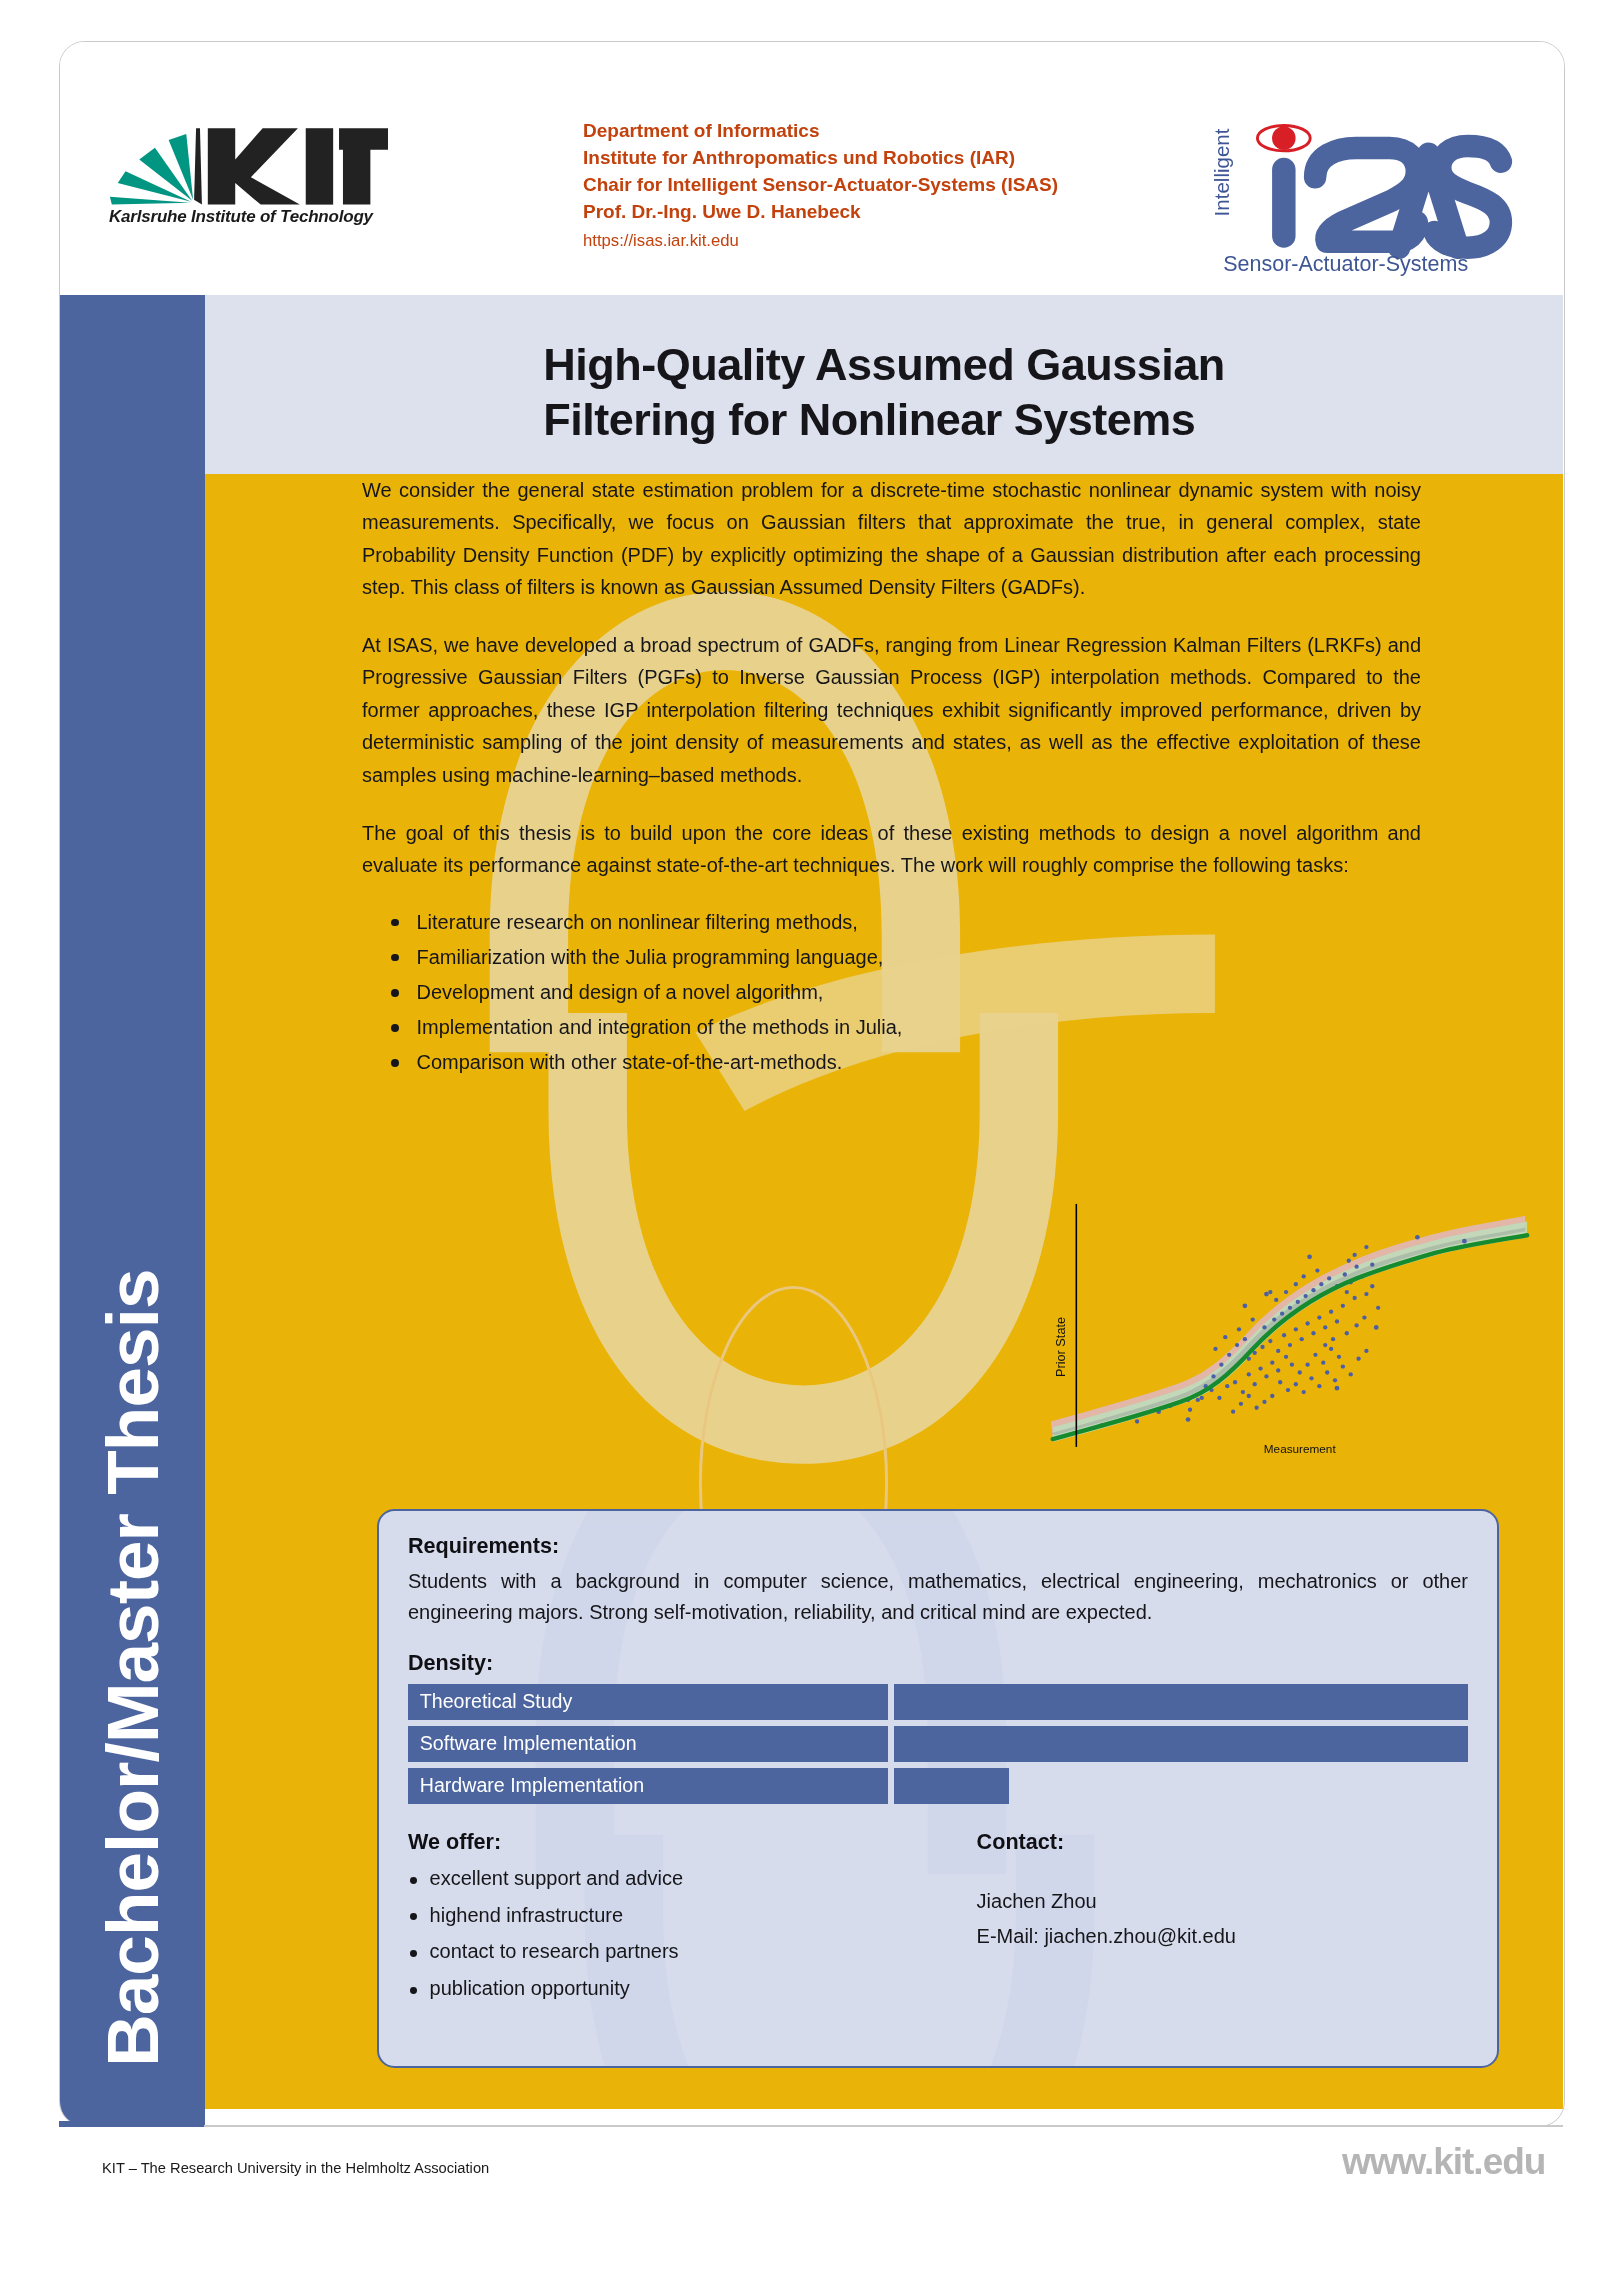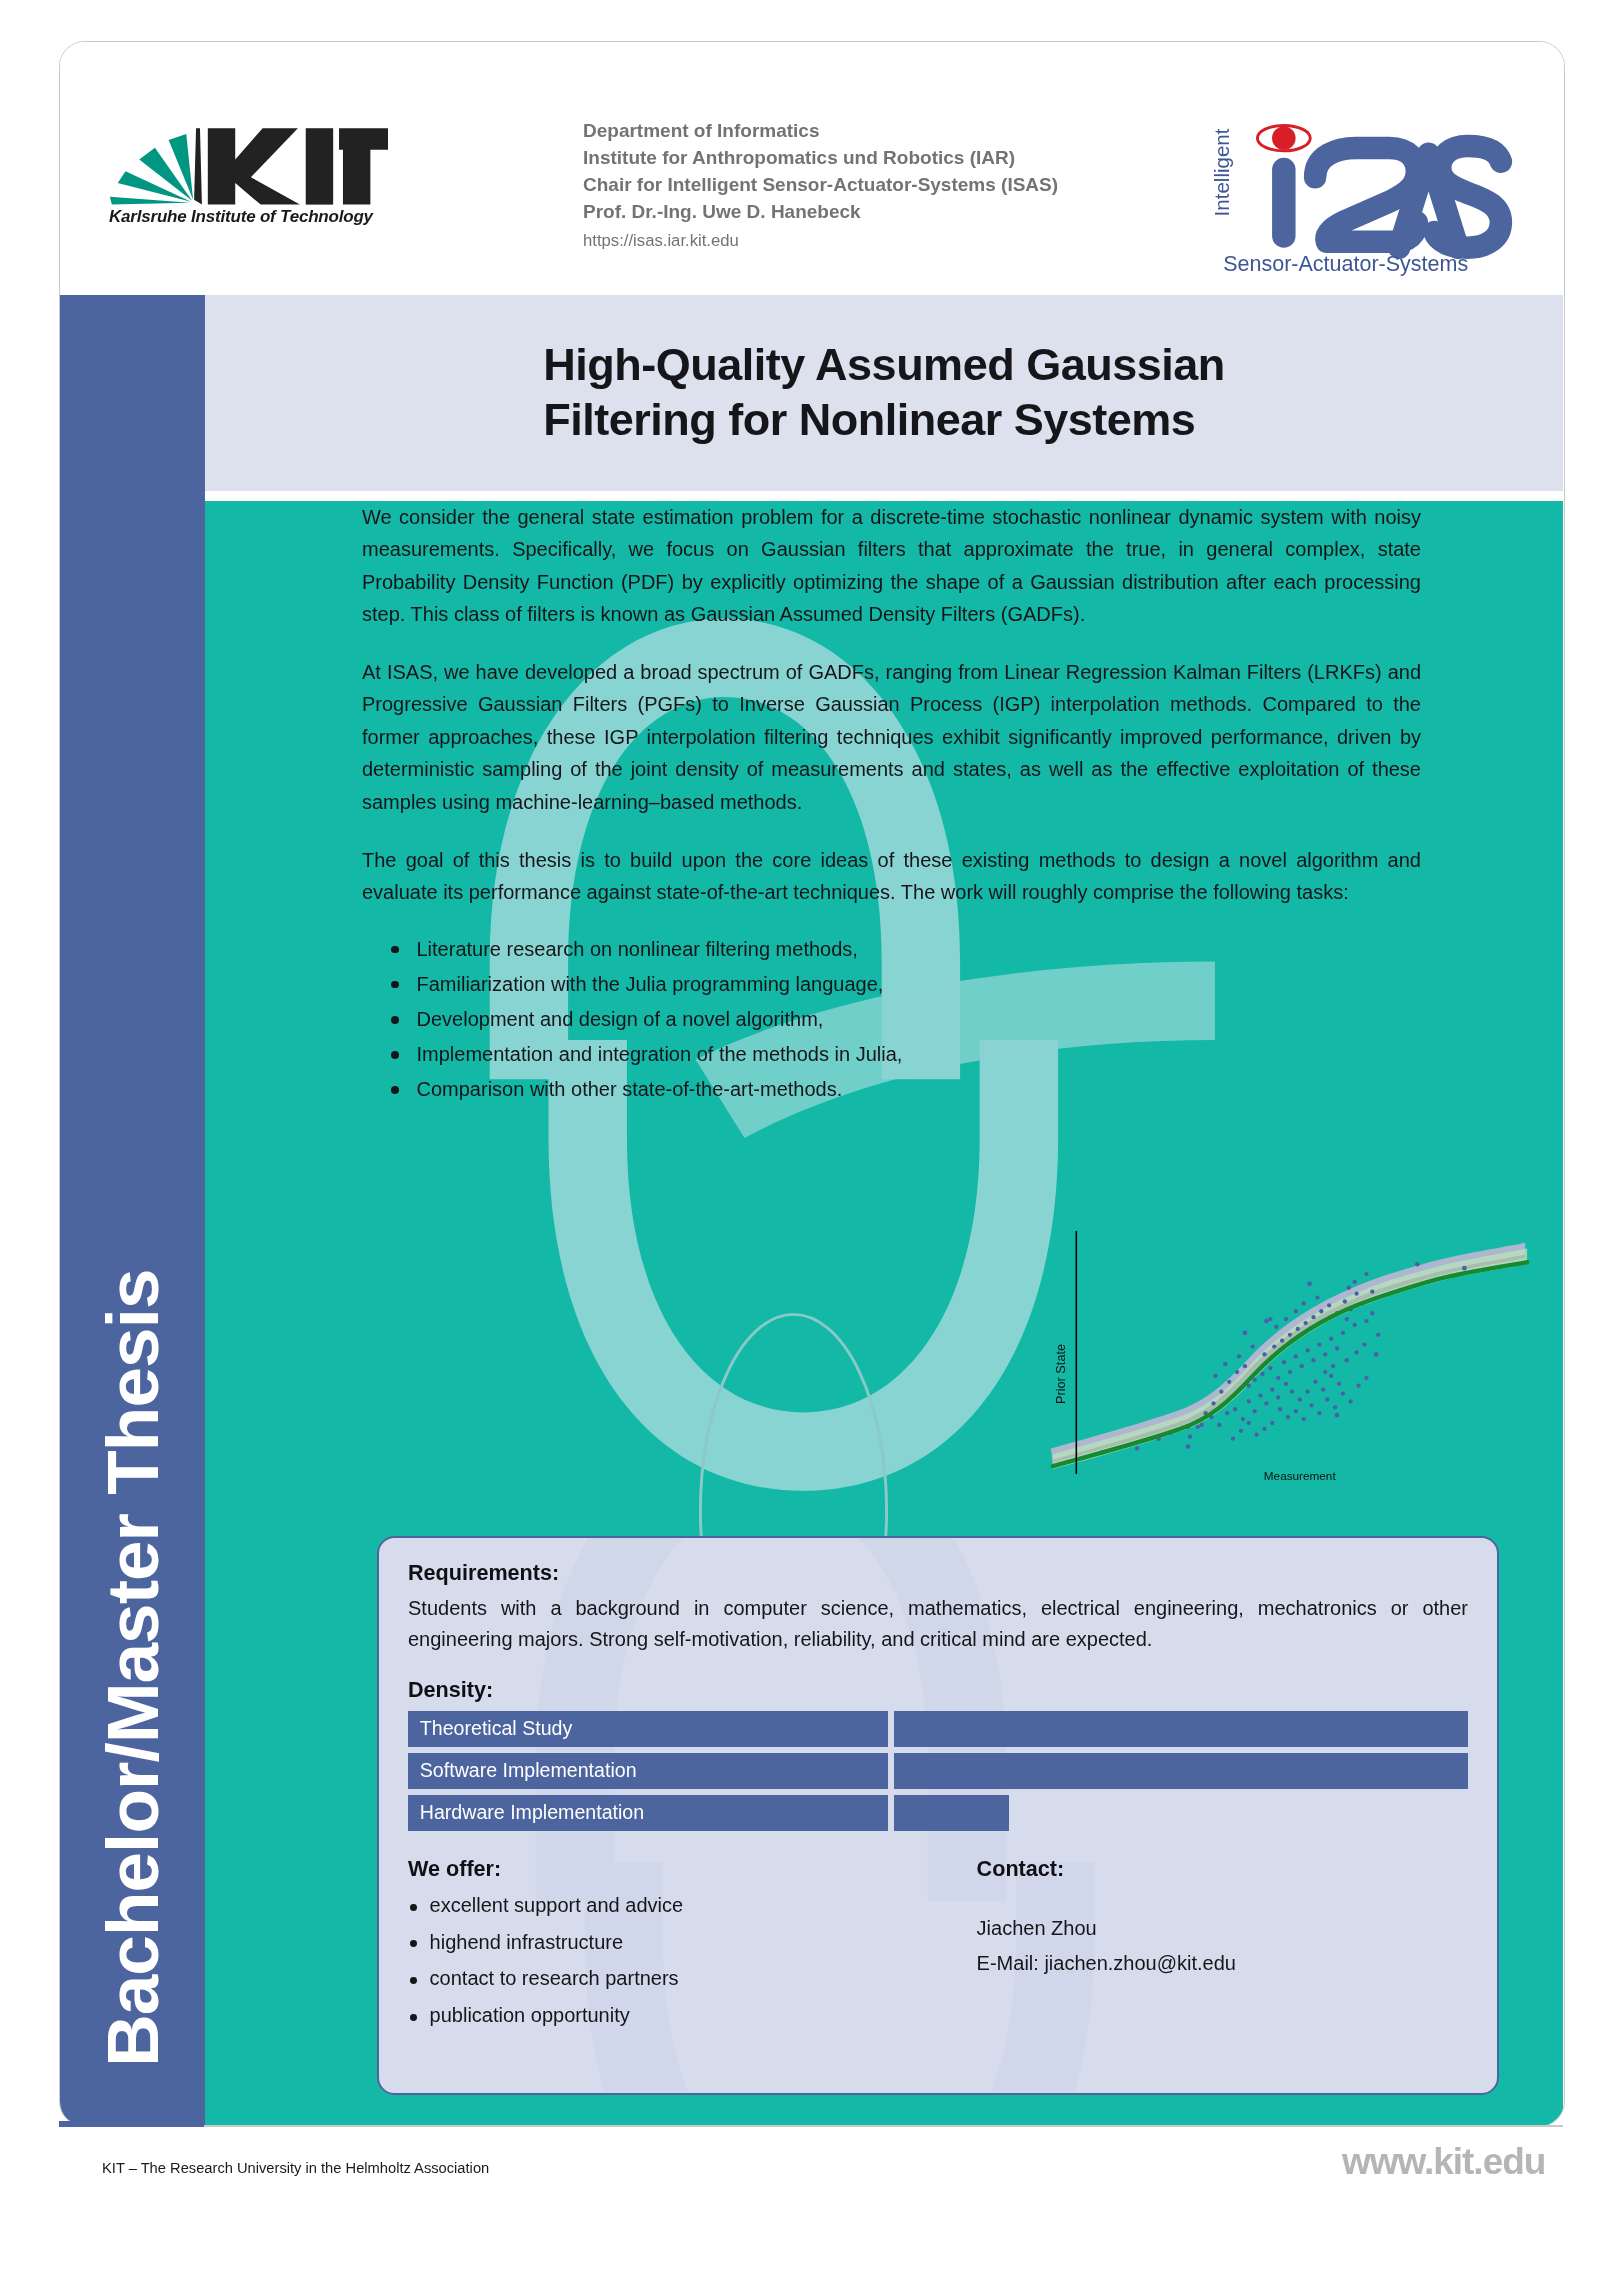--- a/index.html
+++ b/index.html
@@ -55,21 +55,21 @@
     font-weight: bold;
     letter-spacing: -0.2px;
     color: #1a1a1a;
     font-style: italic;
   }
 
   .dept-block {
     position: absolute;
     left: 523px;
     top: 76px;
-    color: #737373;
+    color: #c2410c;
     line-height: 1.42;
   }
   .dept-block .ln { font-size: 19px; font-weight: bold; white-space: nowrap;}
   .dept-block .url { font-size: 16.7px; font-weight: normal; margin-top: 2.9px; }
 
   
   .isas-logo {
     position: absolute;
     left: 1147px;
     top: 59px;
@@ -125,24 +125,24 @@
     font-weight: bold;
     color: #16161a;
     line-height: 1.22;
     letter-spacing: -0.5px;
   }
 
   
   .content {
     position: absolute;
     left: 145px;
-    top: 459px;
+    top: 432px;
     width: 1358px;
     height: 1635px;
-    background: #14b8a6;
+    background: #eab308;
   }
 
   
   .watermark {
     position: absolute;
     left: 167px;
     top: -49px;
     width: 843px;
     height: 1176px;
     opacity: 0.55;

